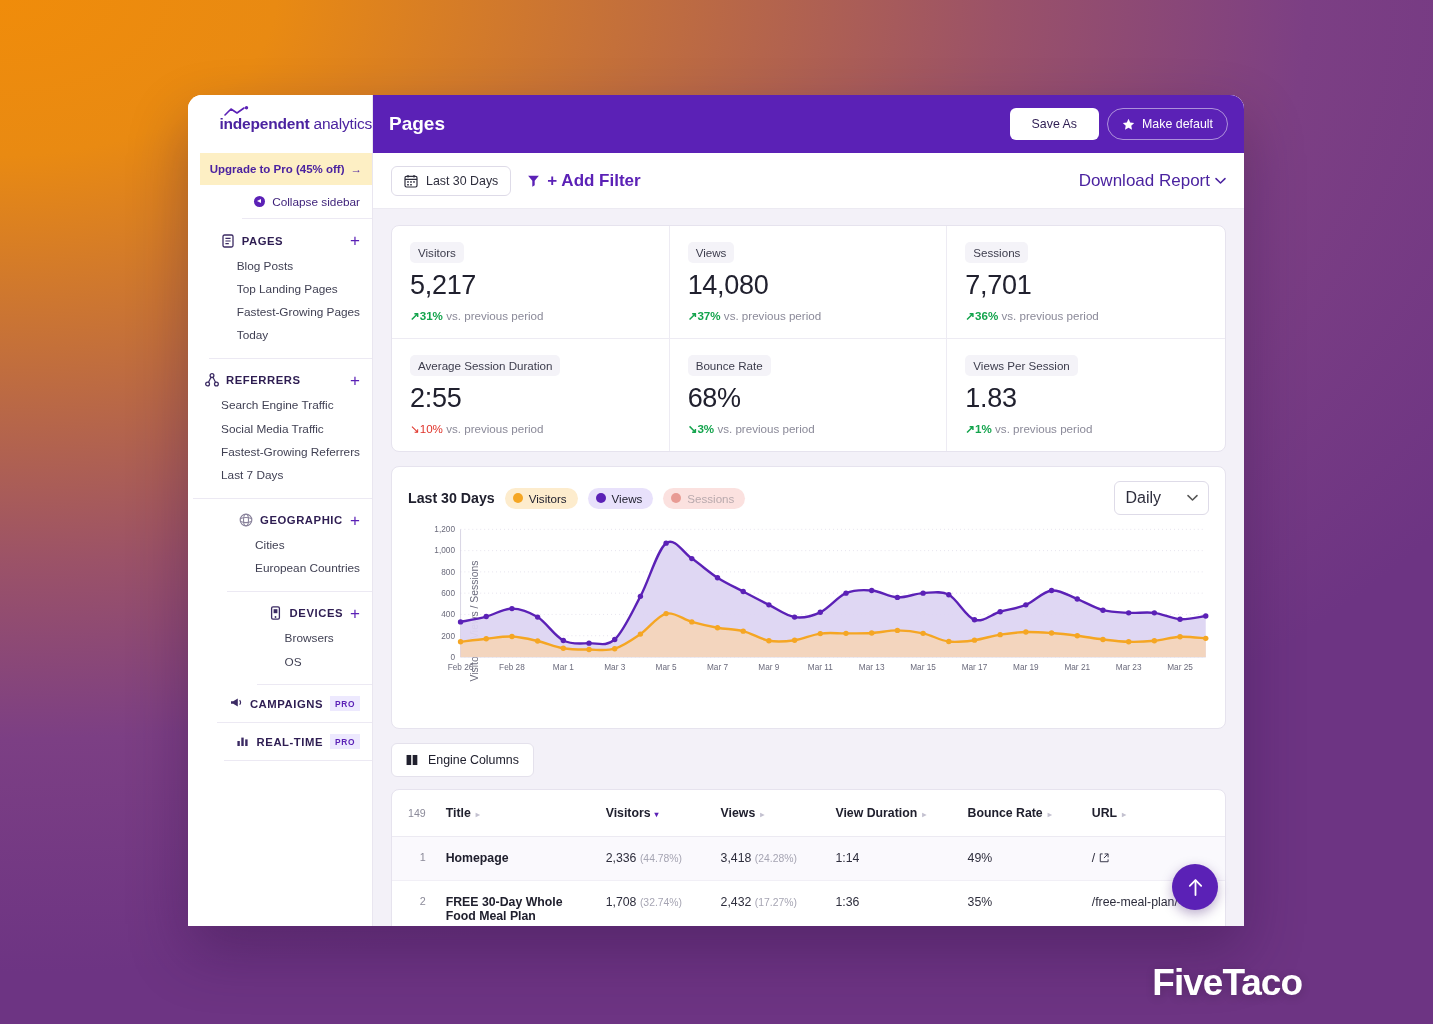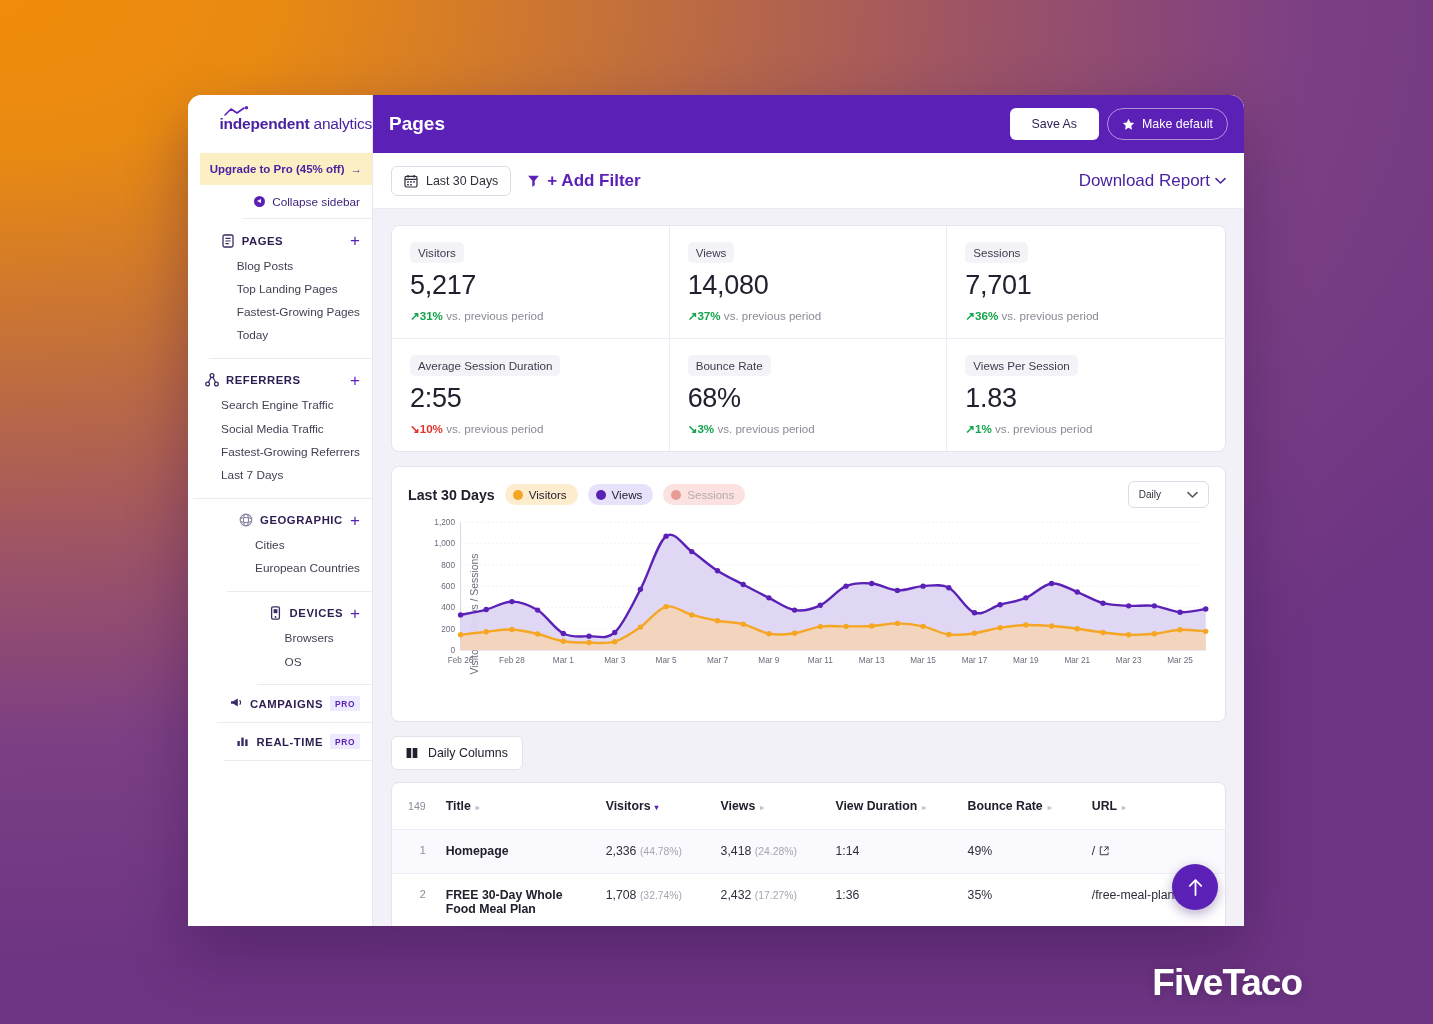--- a/index.html
+++ b/index.html
@@ -148,41 +148,41 @@
   }
   .stat:nth-child(3n) { border-right: none; }
   .stat:nth-child(n+4) { border-bottom: none; }
   .stat-label {
     display:inline-block; background:#f4f3f8; color:#3c3c4c;
     font-size: 11.6px; border-radius: 5px; padding: 4px 8px;
   }
   .stat-value { font-size: 27px; font-weight: 400; color:#20202e; margin: 7px 0 8px; letter-spacing: -.3px; }
   .stat-delta { font-size: 11.6px; color: #8b8a99; }
   .stat-delta .up { color: #14a44d; font-weight: 700; }
-  .stat-delta .down { color: #e0342b; font-weight: 700; }
+  .stat-delta .down { color: #e0342b; font-weight: 400; }
 
   
   #chartcard {
     background:#fff; border:1px solid #e6e3ee; border-radius: 8px;
     margin-top: 14px; padding: 14px 16px 10px 16px;
   }
   .chart-head { display:flex; align-items:center; gap: 10px; }
   .chart-title { font-size: 14.2px; font-weight: 700; color:#20202e; }
   .legend-chip {
     display:flex; align-items:center; gap:6px;
     border-radius: 999px; padding: 4px 11px 4px 8px;
     font-size: 11.6px; font-weight: 500; cursor: pointer;
   }
   .legend-chip .dot { width: 10px; height: 10px; border-radius: 50%; }
   .lc-visitors { background:#fdeccd; color:#20202e; }
   .lc-views    { background:#e8e1fb; color:#20202e; }
   .lc-sessions { background:#fbe1df; color:#b8a9ad; }
   .daily-select {
     margin-left:auto; border:1px solid #dedbe8; border-radius:6px;
-    font-size:10px; color:#2e2e3d; padding: 7px 10px;
+    font-size:16px; color:#2e2e3d; padding: 7px 10px;
     display:flex; align-items:center; gap: 26px; cursor:pointer; background:#fff;
   }
   #plot-wrap { position: relative; height: 195px; margin-top: 8px; }
   .ylabel {
     position:absolute; left: 6px; top: 50%;
     transform: translateY(-50%) rotate(-90deg);
     font-size: 10.4px; color:#6b6b7c; white-space: nowrap;
     transform-origin: center;
   }
   #plot-svg { position:absolute; left: 24px; top: 0; right: 0; bottom: 0; }
@@ -556,21 +556,21 @@
             </svg>
         </div>
       </section>
 
       <div id="toggle-bar">
         <button class="btn-toggle-cols">
           <svg width="13" height="12" viewBox="0 0 14 12">
               <rect x="0.6" y="0.6" width="5" height="10.8" fill="#20202e"></rect>
               <rect x="7.2" y="0.6" width="5" height="10.8" fill="#20202e"></rect>
             </svg>
-          <span>Daily Columns</span>
+          <span>Engine Columns</span>
         </button>
       </div>
 
       <div id="datatable">
         <table>
           <thead>
             <tr>
               <th class="idx">149</th>
               <th><span>Title</span><span class="sort-mark">▸</span></th>
               <th><span>Visitors</span><span class="sort-caret">▾</span></th>

